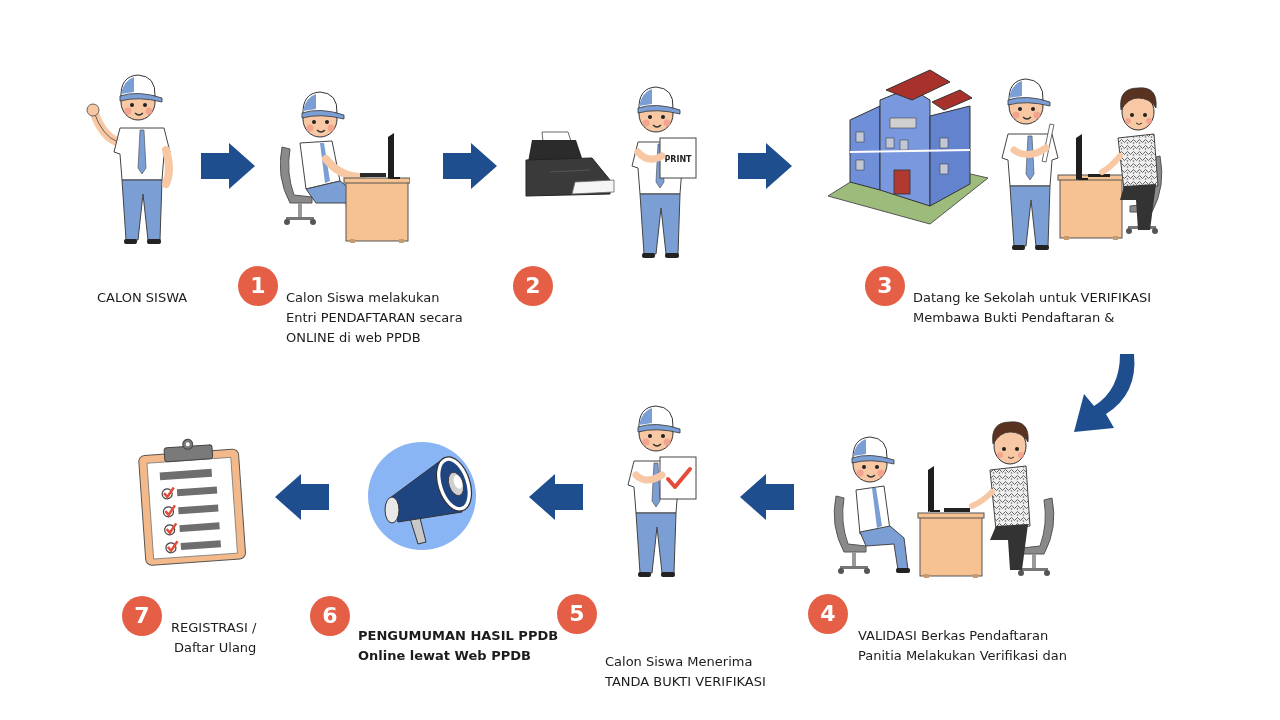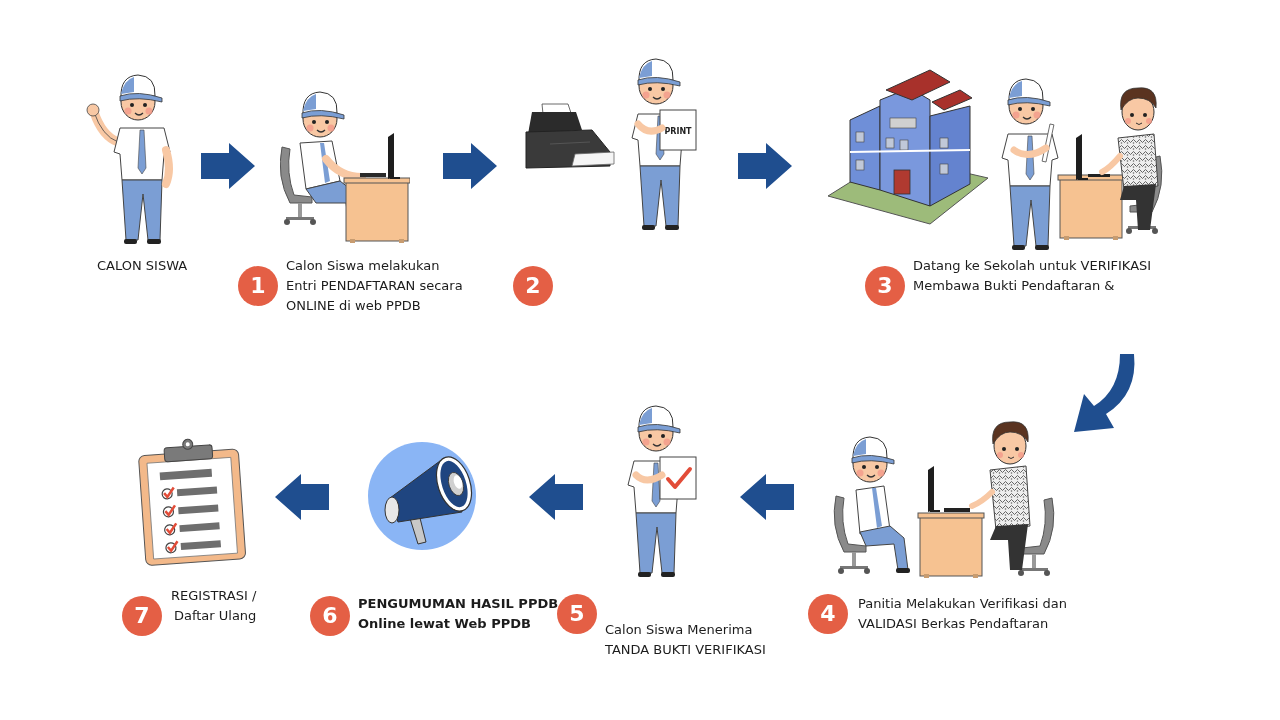--- a/index.html
+++ b/index.html
@@ -3,21 +3,21 @@
 <meta charset="utf-8">
 <style>
   html, body { margin:0; padding:0; background:#ffffff; }
   body { width:1280px; height:720px; position:relative; overflow:hidden;
          font-family:"DejaVu Sans", sans-serif; color:#1a1a1a; }
   .illus { position:absolute; }
   .badge { position:absolute; width:40px; height:40px; border-radius:50%;
            background:#e45f45; color:#fff; font-family:"DejaVu Sans", sans-serif;
            font-weight:bold; font-size:22px; line-height:40px; text-align:center; }
   .caption { position:absolute; font-size:13px; line-height:20px; font-weight:500;
-             white-space:nowrap; color:#1c1c1c; }
+             white-space:nowrap; color:#1c1c1c;margin-top:32px; }
   .caption span { display:block; }
   .arrow { position:absolute; }
 </style>
 </head>
 <body>
 
 <svg width="0" height="0" style="position:absolute">
   <defs>
 
     <g id="student-head">
@@ -133,21 +133,21 @@
   <span>Entri PENDAFTARAN secara</span>
   <span>ONLINE di web PPDB</span>
 </div>
 
 <div class="arrow" style="left:443px;top:143px;">
   <svg width="56" height="48" viewBox="0 0 56 48">
       <use href="#arrow-right"></use>
     </svg>
 </div>
 
-<div class="illus" style="left:520px;top:44px;width:190px;height:190px;">
+<div class="illus" style="left:520px;top:72px;width:190px;height:190px;">
   <svg width="190" height="190" viewBox="0 0 190 190">
 
     <path d="M22,60 L48,60 L52,72 L24,80 Z" fill="#ffffff" stroke="#444" stroke-width="0.8"></path>
     <path d="M12,68 L56,68 L62,86 L8,90 Z" fill="#2b2b2b"></path>
     <path d="M6,88 L72,86 L90,108 L90,122 L6,124 Z" fill="#3a3a3a" stroke="#222" stroke-width="1"></path>
     <path d="M55,110 L94,108 L94,120 L52,122 Z" fill="#f5f5f5" stroke="#666" stroke-width="0.8"></path>
     <line x1="30" y1="100" x2="70" y2="98" stroke="#555" stroke-width="1"></line>
 
     <g transform="translate(140,70)">
         <use href="#student-body"></use>
@@ -258,22 +258,22 @@
     <path d="M160,50 L196,46 L200,106 L166,110 Z" fill="url(#batik)" stroke="#444" stroke-width="1"></path>
     <path d="M166,106 L198,104 L192,150 L180,150 L178,120 L160,120 Z" fill="#333"></path>
     <path d="M162,72 Q152,82 142,86" fill="none" stroke="#f8c8a4" stroke-width="6" stroke-linecap="round"></path>
     <g transform="translate(180,26)">
         <use href="#teacher-head"></use>
       </g>
   </svg>
 </div>
 <div class="badge" style="left:808px;top:594px;">4</div>
 <div class="caption" style="left:858px;top:594px;">
+  <span>VALIDASI Berkas Pendaftaran</span>
   <span>Panitia Melakukan Verifikasi dan</span>
-  <span>VALIDASI Berkas Pendaftaran</span>
 </div>
 
 <div class="arrow" style="left:738px;top:474px;">
   <svg width="56" height="48" viewBox="0 0 56 48">
       <g transform="translate(56,0) scale(-1,1)">
         <use href="#arrow-right"></use>
       </g>
     </svg>
 </div>
 

